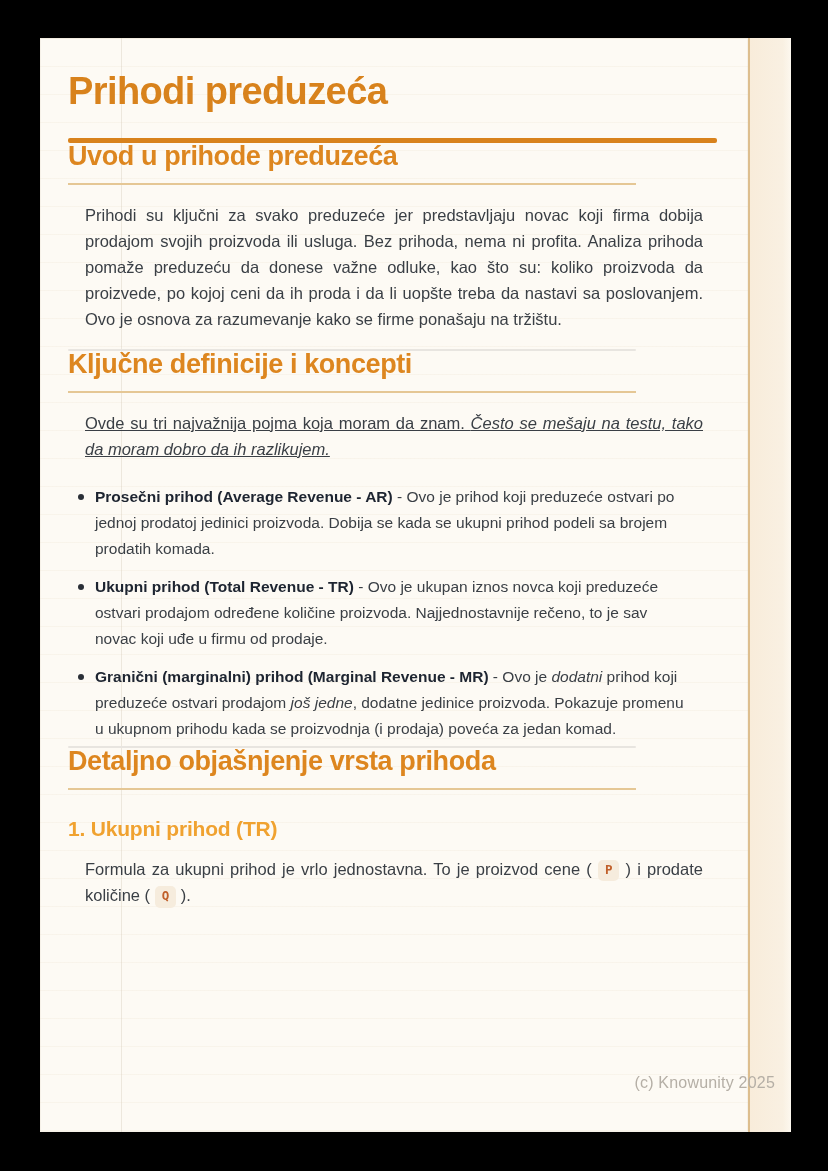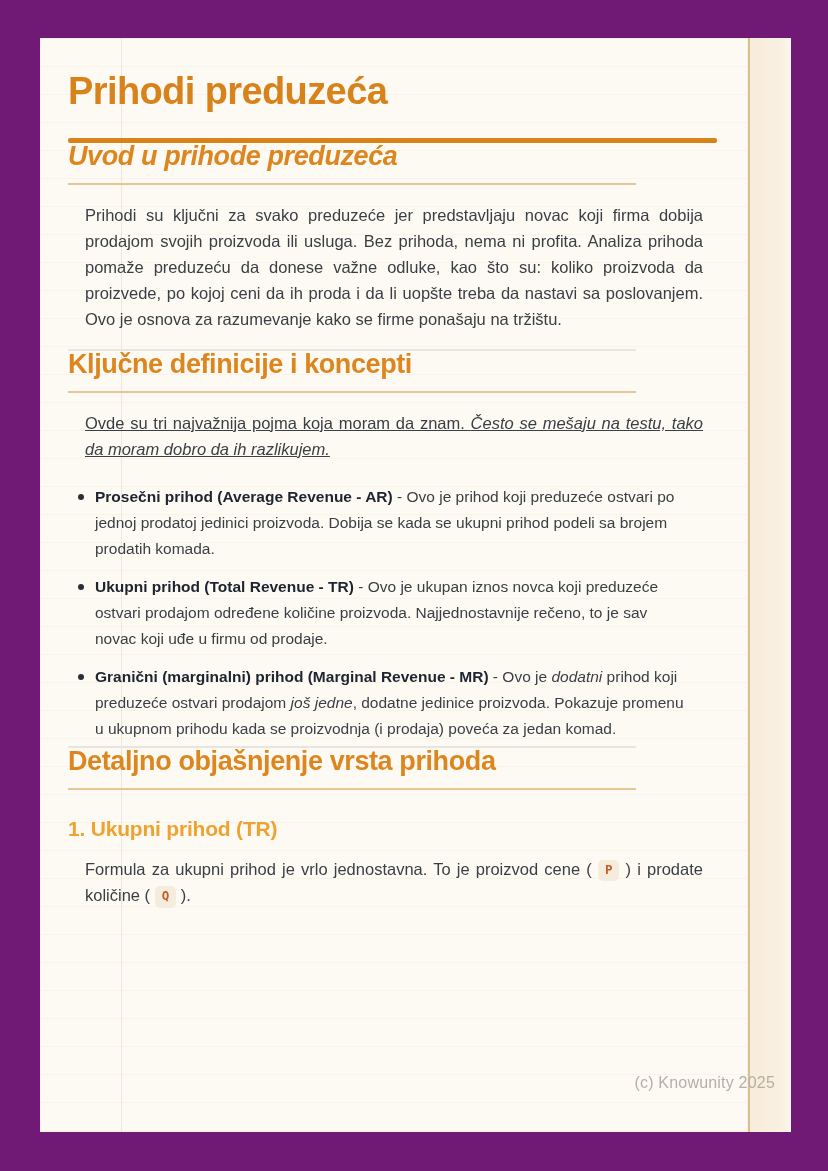--- a/index.html
+++ b/index.html
@@ -9,21 +9,21 @@
     --chip_bg:#f6ecdd; --chip_text:#c05f2a;
     --page_bg:#fdfaf4; --strip_bg:#f8ecda; --strip_border:#ddbe8e;
     --footer_text:#b5afa6;
   }
   html,body{margin:0;padding:0;}
   body{
     width:828px;height:1171px;overflow:hidden;background:#ffffff;
     font-family:"Liberation Sans","DejaVu Sans",sans-serif;
     -webkit-font-smoothing:antialiased;
   }
-  .canvas{position:relative;width:828px;height:1171px;background:#701a75;}
+  .canvas{position:relative;width:828px;height:1171px;background:#000000;}
 
   .page{
     position:absolute;left:40px;top:38px;width:708px;height:1094px;
     box-sizing:border-box;padding:34px 28px 0 28px;
     background-color:var(--page_bg);
     background-image:
       linear-gradient(to right, transparent 81px, rgba(200,188,168,0.30) 81px, rgba(200,188,168,0.30) 82px, transparent 82px),
       repeating-linear-gradient(to bottom, rgba(221,203,173,0.13) 0px, rgba(221,203,173,0.13) 1px, transparent 1px, transparent 28px);
     box-shadow:inset 0 0 0 1px rgba(208,192,165,0.14);
   }
@@ -40,21 +40,21 @@
     font-size:38px;line-height:1.05;font-weight:800;letter-spacing:-0.6px;
   }
   .rule{
     margin-top:26px;width:649px;height:5px;background:var(--accent);border-radius:2px;
   }
 
   h2.sec{
     margin:0;color:var(--heading);
     font-size:27px;line-height:1.0;font-weight:800;letter-spacing:-0.4px;
   }
-  .sec-1{margin-top:39px;font-style:italic;}
+  .sec-1{margin-top:39px;}
   .sec-2{margin-top:40px;}
   .sec-3{margin-top:40px;}
   .hline{height:2px;width:568px;border:none;}
   .hline.tan{background:var(--underline);margin-top:13px;}
   .hline.div{background:var(--divider);border-radius:1px;}
   .div-1{margin-top:6px;}
   .div-2{margin-top:4px;}
 
   p.body{
     margin:17px;color:var(--body_text);

